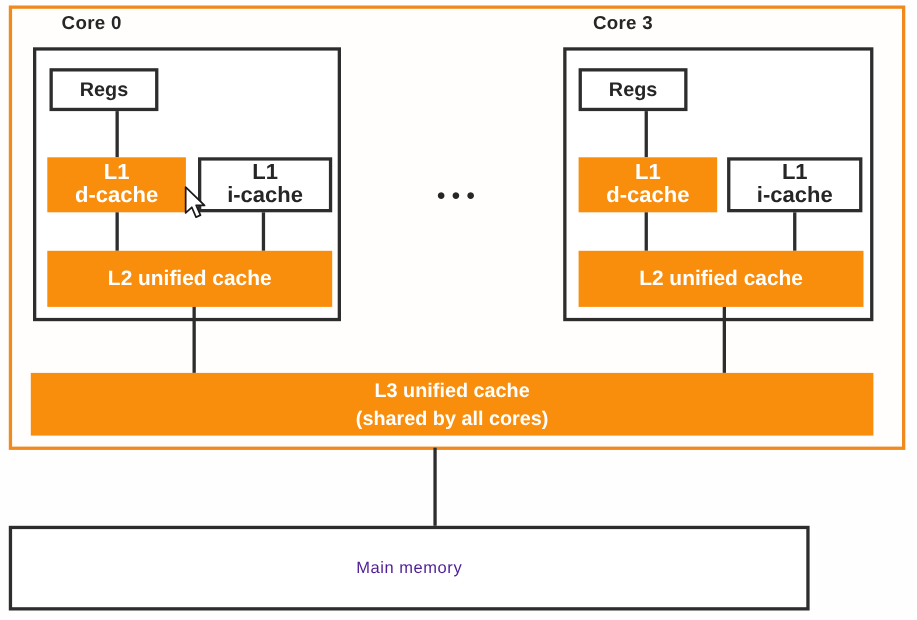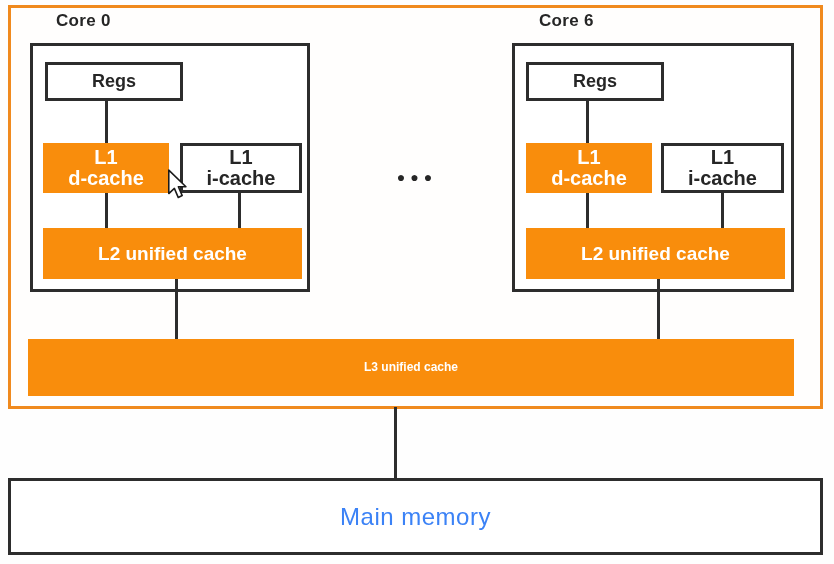--- a/index.html
+++ b/index.html
@@ -56,21 +56,21 @@
     background: #ffffff;
     color: #262626;
   }
   .orange-node {
     background: #F98D0C;
     border: none;
     color: #ffffff;
   }
 
   .regs-node {
-    top: 62px; width: 138px; height: 39px;
+    top: 62px; width: 99px; height: 39px;
     font-size: 18px; font-weight: bold;
   }
   .l1-node {
     top: 143px; height: 50px;
     font-size: 20px; font-weight: bold;
     line-height: 21px;
   }
   .l2-node {
     top: 228px; width: 259px; height: 51px;
     font-size: 19px; font-weight: bold;
@@ -98,36 +98,36 @@
     position: absolute;
     left: 28px; top: 339px;
     width: 766px; height: 57px;
     background: #F98D0C;
     color: #ffffff;
     display: flex;
     flex-direction: column;
     align-items: center;
     justify-content: center;
     text-align: center;
-    font-size: 12px;
+    font-size: 18px;
     font-weight: bold;
     line-height: 25px;
   }
 
   .main-memory {
     position: absolute;
     left: 8px; top: 478px;
-    width: 815px; height: 77px;
+    width: 728px; height: 77px;
     border: 3px solid #2D2D2D;
     background: #ffffff;
     display: flex;
     align-items: center;
     justify-content: center;
-    font-size: 24px;
-    color: #3b82f6;
+    font-size: 15px;
+    color: #4c1d95;
     letter-spacing: 0.5px;
   }
 
   .cursor {
     position: absolute;
     left: 166px; top: 169px;
     width: 22px; height: 30px;
     pointer-events: none;
   }
 </style>
@@ -159,21 +159,21 @@
 
   <div class="vline" style="left:105px; top:193px; height:35px"></div>
   <div class="vline" style="left:238px; top:193px; height:35px"></div>
 
   <div class="node orange-node l2-node" style="left:43px">
     <span>L2 unified cache</span>
   </div>
 
   <div class="vline" style="left:175px; top:279px; height:60px"></div>
 
-  <div class="core-label" style="left:511px">Core 6</div>
+  <div class="core-label" style="left:511px">Core 3</div>
   <div class="core-box" style="left:512px; width:282px"></div>
 
   <div class="node white-node regs-node" style="left:526px">
     <span>Regs</span>
   </div>
 
   <div class="vline" style="left:586px; top:101px; height:42px"></div>
 
   <div class="node orange-node l1-node" style="left:526px; width:126px">
     <span>L1</span>
@@ -191,20 +191,21 @@
   <div class="node orange-node l2-node" style="left:526px">
     <span>L2 unified cache</span>
   </div>
 
   <div class="vline" style="left:657px; top:279px; height:60px"></div>
 
   <div class="ellipsis">●●●</div>
 
   <div class="l3-bar">
     <span>L3 unified cache</span>
+    <span>(shared by all cores)</span>
   </div>
 
   <div class="vline" style="left:394px; top:407px; height:72px"></div>
 
   <div class="main-memory">
     <span>Main memory</span>
   </div>
 
   <svg class="cursor" viewBox="0 0 13.5 21">
     <path d="M1,0.8 L1,17.2 L4.9,13.6 L7.6,19.9 L10.4,18.6 L7.7,12.4 L13,12.4 Z" fill="#ffffff" stroke="#1a1a1a" stroke-width="1.1" stroke-linejoin="round"></path>

